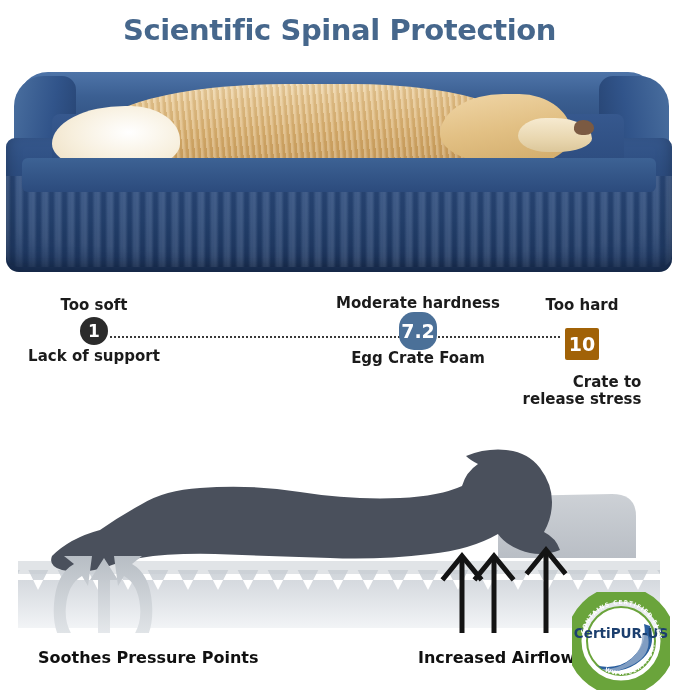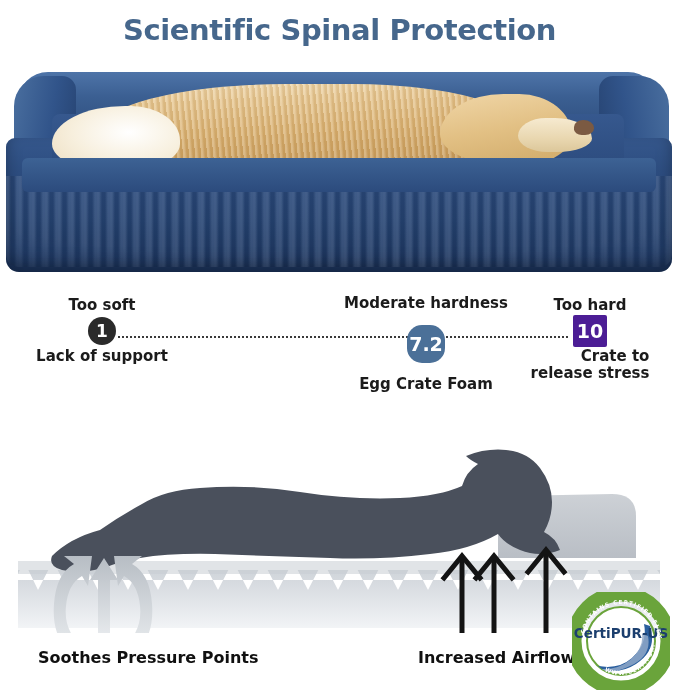--- a/index.html
+++ b/index.html
@@ -164,21 +164,21 @@
     position: absolute;
     right: 6px; top: 44px;
     width: 20px; height: 15px;
     border-radius: 48% 56% 46% 40%;
     background: #7b5a42;
   }
 
   
   .scale {
     position: absolute;
-    left: 8px; top: 292px;
+    left: 0; top: 292px;
     width: 610px;
     height: 104px;
   }
   .scale-line {
     position: absolute;
     left: 110px; top: 44px;
     width: 450px; height: 0;
     border-top: 2px dotted #3a3a3a;
   }
   .stop {
@@ -223,27 +223,27 @@
   .badge-mid {
     width: 38px; height: 38px;
     border-radius: 15px;
     background: #4b7098;
     font-size: 19px;
     margin: 0;
   }
   .badge-ten {
     width: 34px; height: 32px;
     border-radius: 2px;
-    background: #4c1d95;
+    background: #a16207;
     font-size: 19px;
-    margin: 1px 0;
+    margin: 14px 0;
   }
 
   #stop-soft  { left: 27px;  top: 4px;  width: 134px; }
-  #stop-mid   { left: 338px; top: 2px;  width: 160px; gap: 13px; }
+  #stop-mid   { left: 338px; top: 2px;  width: 160px; }
   #stop-hard  { left: 512px; top: 4px;  width: 140px; }
 
   
   .diagram {
     position: absolute;
     left: 0; top: 398px;
     width: 679px;
     height: 235px;
     overflow: hidden;
   }

